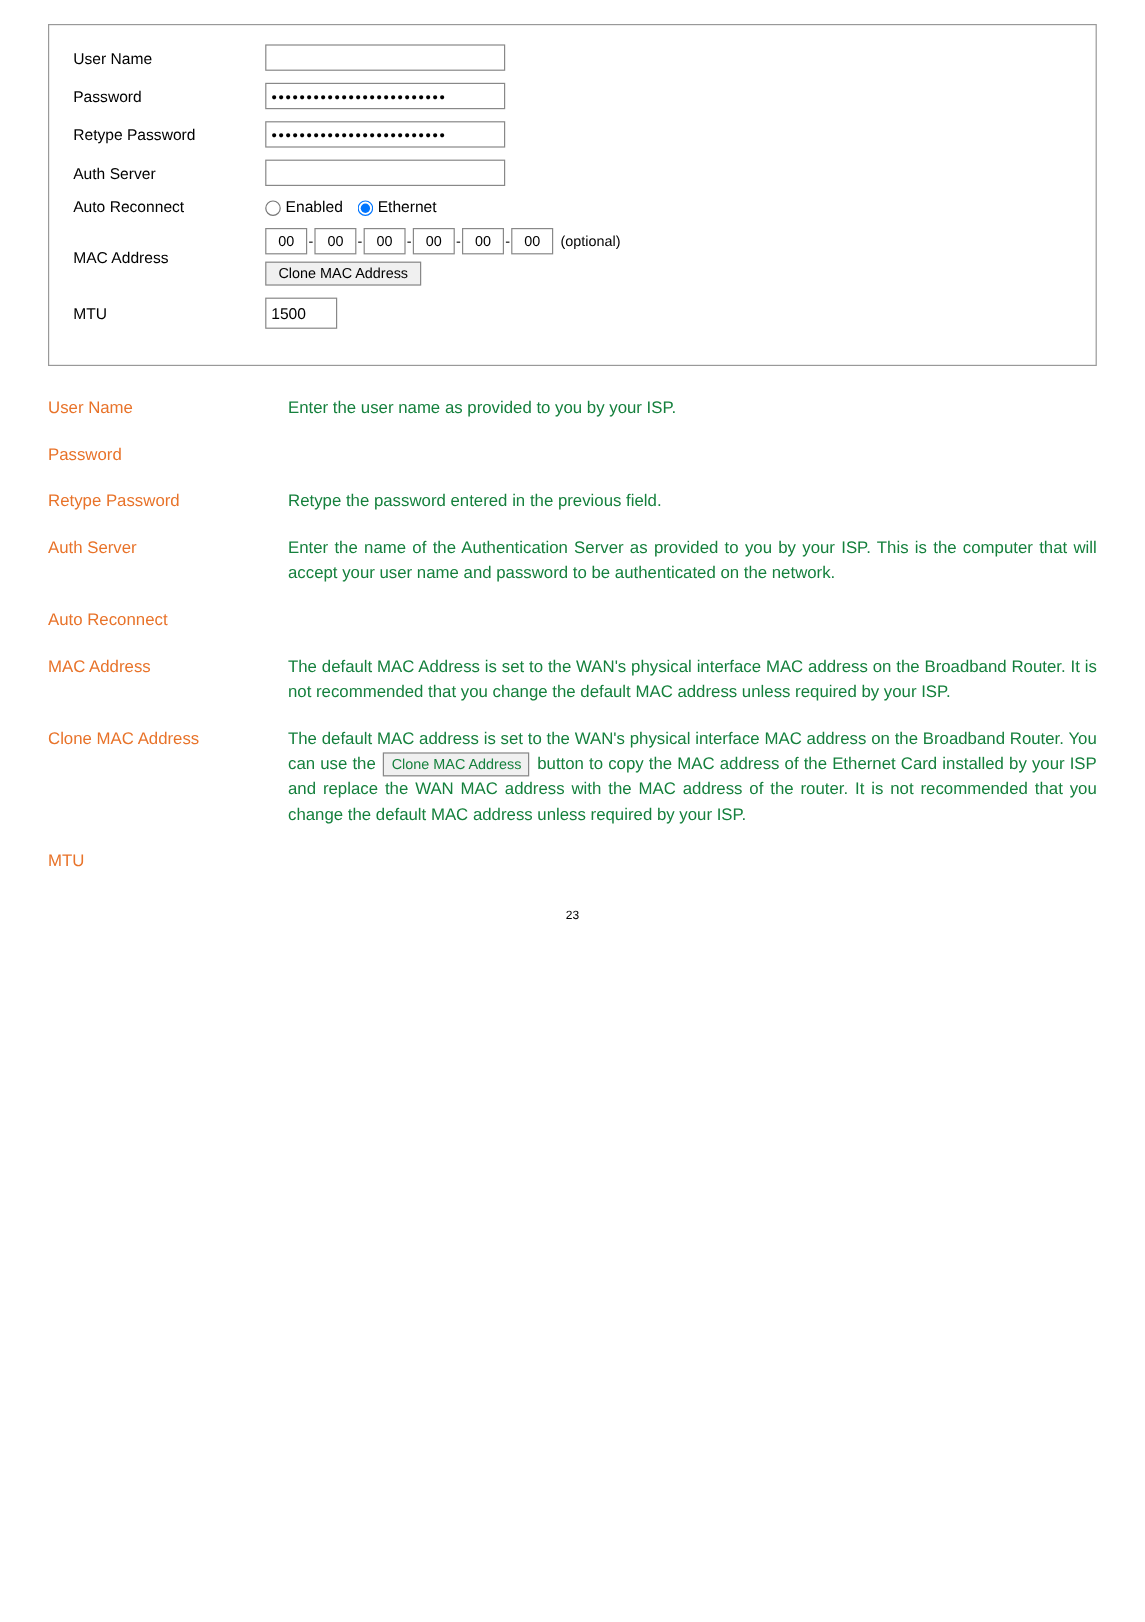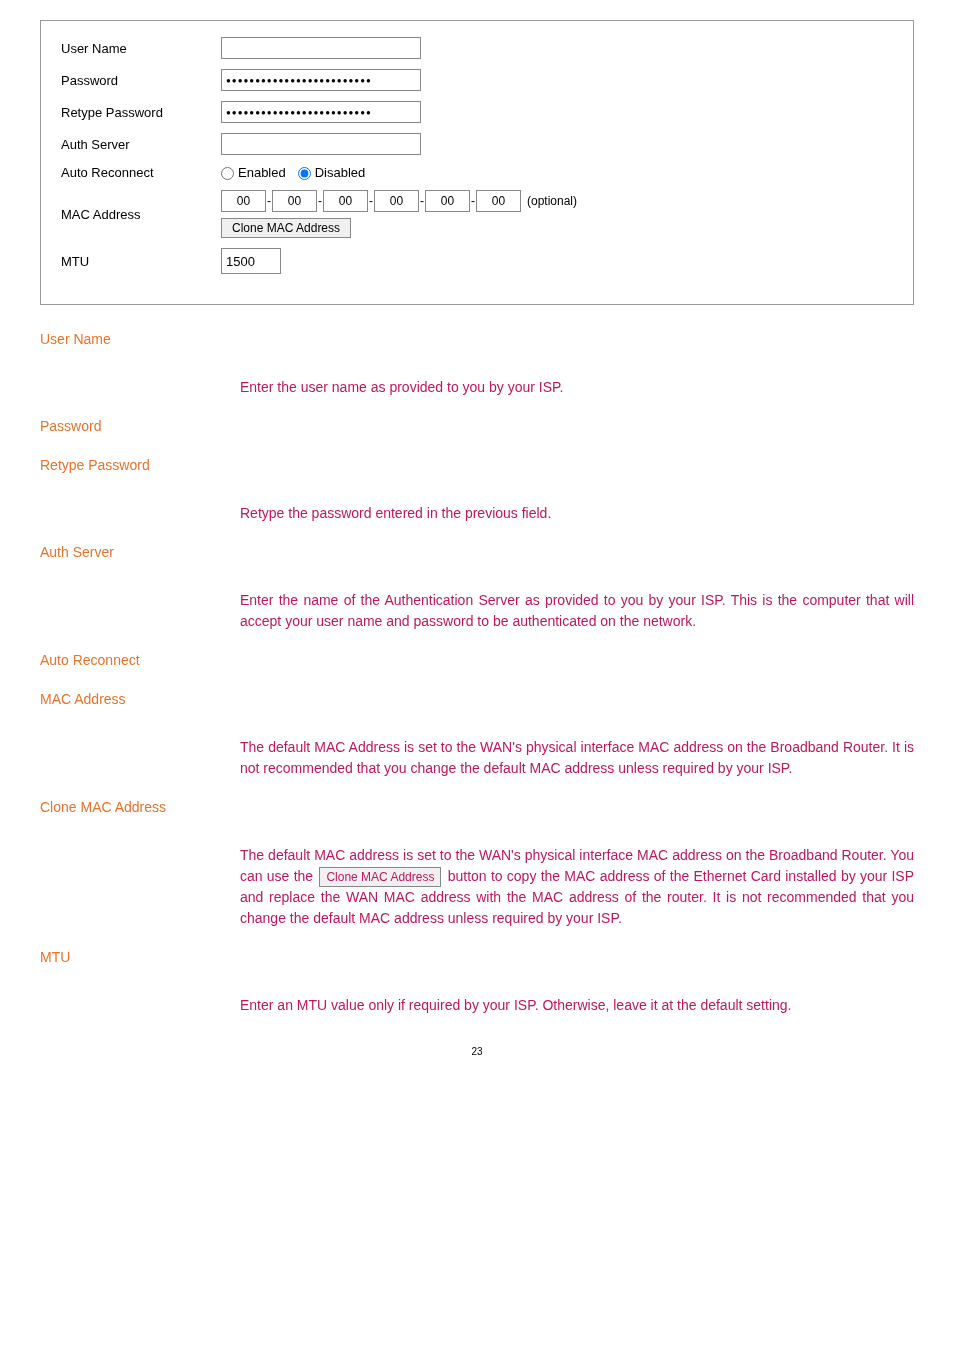--- a/index.html
+++ b/index.html
@@ -54,21 +54,21 @@
     }
 
     .mac-fields {
       display: flex;
       align-items: center;
       gap: 0;
     }
 
     .mac-octet {
       border: 1px solid #888;
-      width: 45px;
+      width: 35px;
       height: 22px;
       text-align: center;
       font-size: 12px;
       padding: 2px;
     }
 
     .mac-sep {
       font-size: 12px;
       padding: 0 1px;
     }
@@ -126,24 +126,23 @@
       font-size: 14px;
       min-width: 200px;
       max-width: 200px;
       padding-right: 16px;
       line-height: 1.5;
     }
 
     .help-desc {
       flex: 1;
       font-size: 14px;
-      color: #be185d;
+      color: #15803d;
       line-height: 1.5;
       text-align: justify;
-      margin-top: 48px;
     }
 
     .help-desc .inline-btn {
       display: inline-block;
       border: 1px solid #888;
       background: #f0f0f0;
       padding: 0px 6px;
       font-size: 12px;
       margin: 0 2px;
     }
@@ -205,21 +204,21 @@
 
   <div class="form-row">
     <div class="form-label">Auto Reconnect</div>
     <div class="radio-group">
       <div class="radio-item">
         <input type="radio" name="auto_reconnect" value="Enabled" style="">
         <span>Enabled</span>
       </div>
       <div class="radio-item">
         <input type="radio" name="auto_reconnect" value="Disabled" checked="" style="">
-        <span>Disabled</span>
+        <span>Ethernet</span>
       </div>
     </div>
   </div>
 
   <div class="form-row">
     <div class="form-label">MAC Address</div>
     <div class="mac-group">
       <div class="mac-fields">
         <input class="mac-octet" type="text" value="00" style="">
         <span class="mac-sep">-</span>
@@ -274,18 +273,17 @@
     <div class="help-desc">The default MAC Address is set to the WAN's physical interface MAC address on the Broadband Router. It is not recommended that you change the default MAC address unless required by your ISP.</div>
   </div>
 
   <div class="help-row">
     <div class="help-term">Clone MAC Address</div>
     <div class="help-desc">The default MAC address is set to the WAN's physical interface MAC address on the Broadband Router. You can use the <span class="inline-btn">Clone MAC Address</span> button to copy the MAC address of the Ethernet Card installed by your ISP and replace the WAN MAC address with the MAC address of the router. It is not recommended that you change the default MAC address unless required by your ISP.</div>
   </div>
 
   <div class="help-row">
     <div class="help-term">MTU</div>
-    <div class="help-desc">Enter an MTU value only if required by your ISP. Otherwise, leave it at the default setting.</div>
   </div>
 
 </div>
 
 <div class="page-number">23</div>
 
 </body></html>

